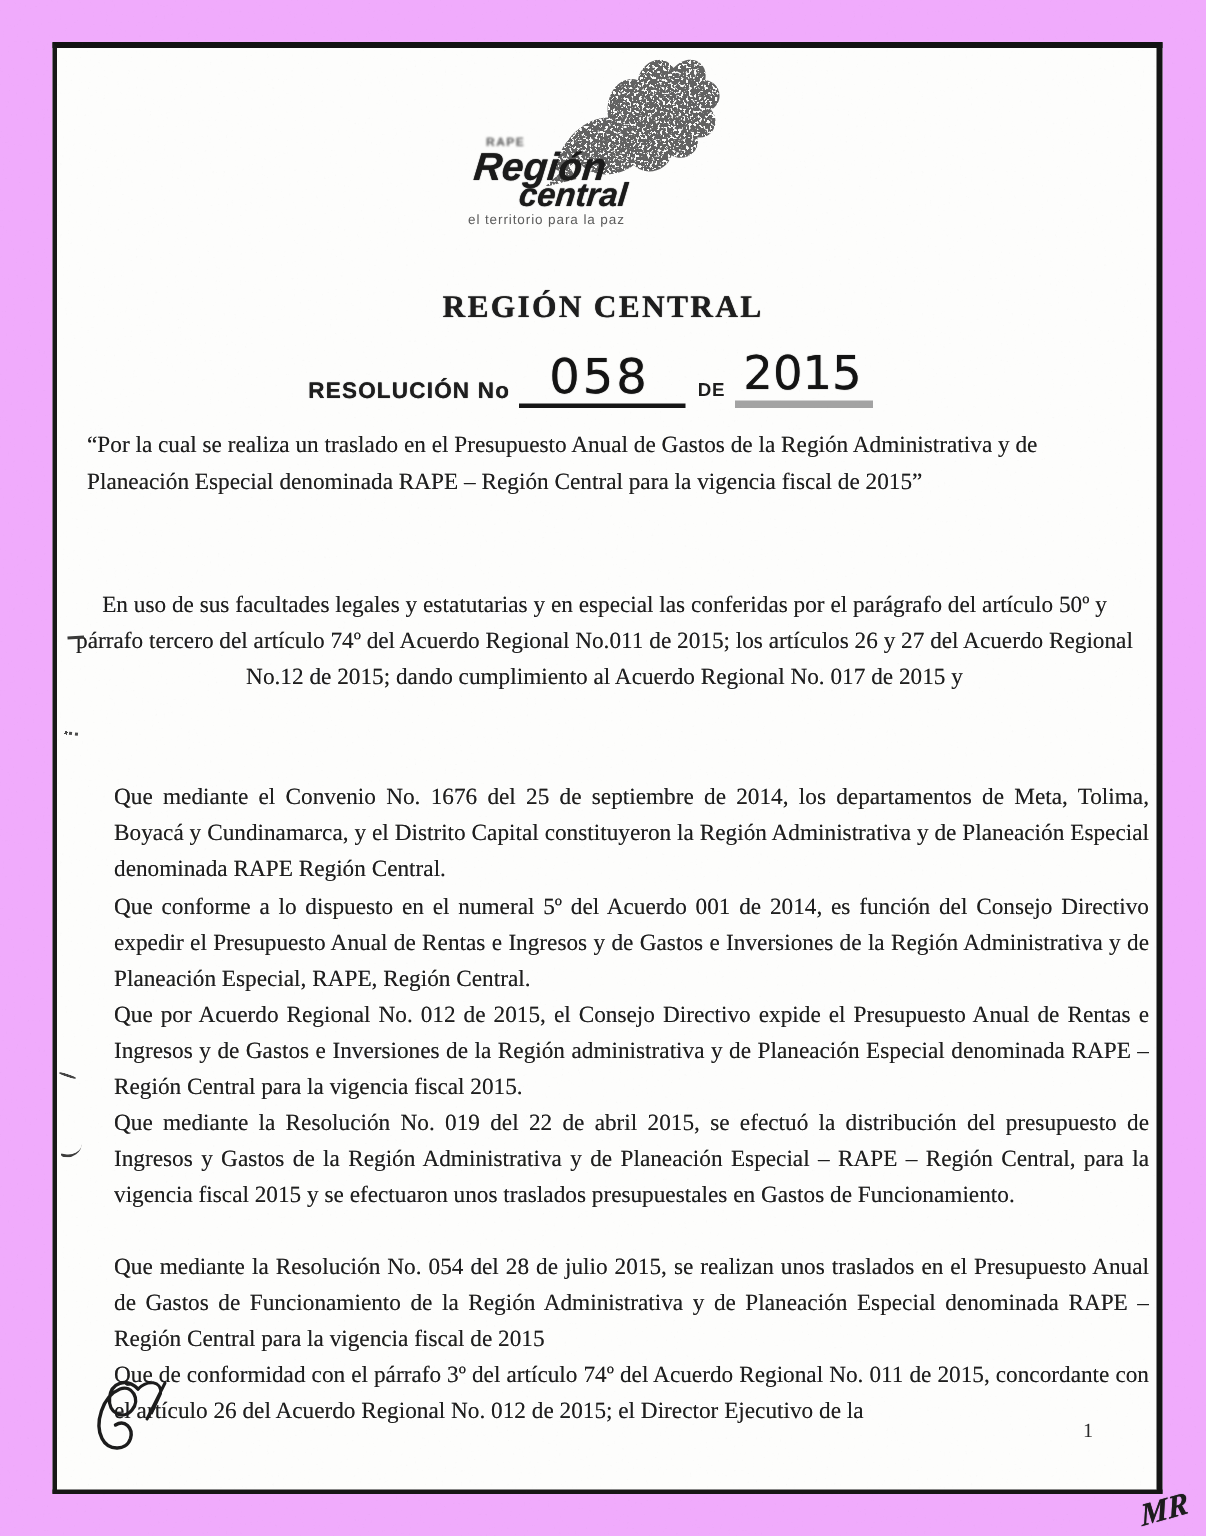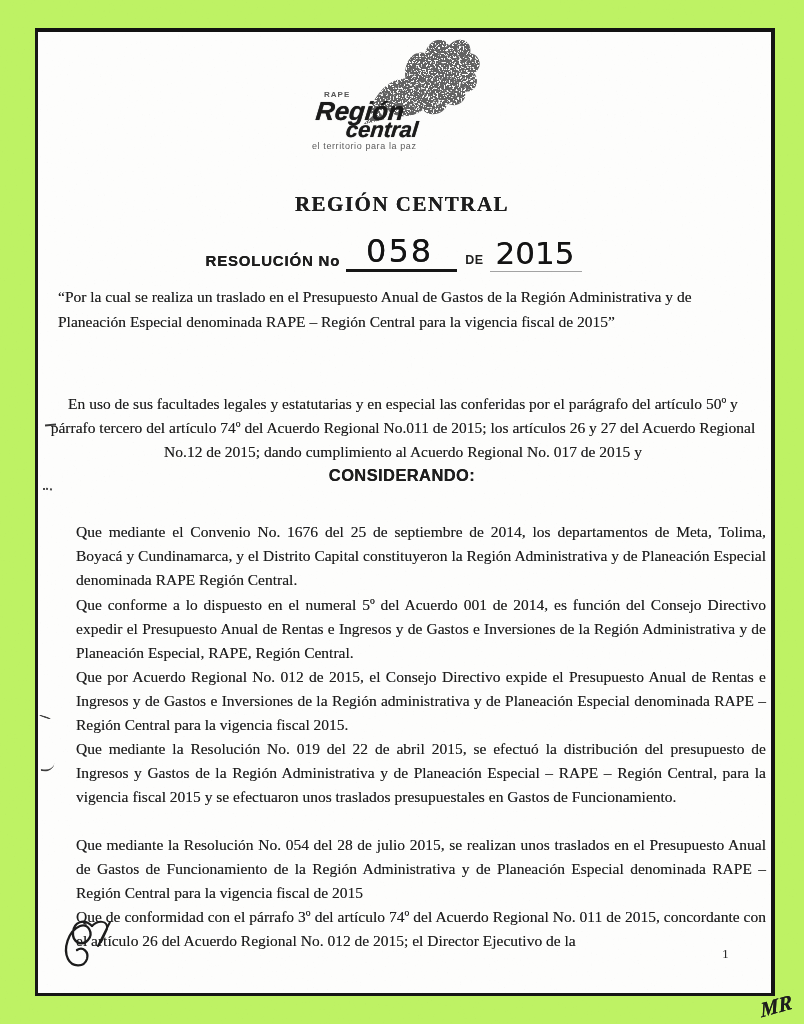--- a/index.html
+++ b/index.html
@@ -1,19 +1,19 @@
 <!DOCTYPE html>
 <html><head>
 <meta charset="utf-8">
 <style>
   html,body{margin:0;padding:0;background:#ffffff;}
   .canvas{
     position:relative;
     width:804px;height:1024px;
-    background:#bef264;
+    background:#f0abfc;
     overflow:hidden;
     font-family:"Liberation Serif", serif;
     color:#1e1e1e;
   }
   
   .frame{
     position:absolute;left:35px;top:28px;width:740px;height:968px;
     border-top:4px solid #121212;
     border-right:4px solid #141414;
     border-bottom:3px solid #161616;
@@ -78,21 +78,21 @@
     border-bottom:3px solid #161616;
     padding:0 24px 1px 20px;margin-left:2px;
     text-shadow:0 0 0.6px #222;
   }
   .res-de{
     font-family:"Liberation Sans",sans-serif;font-weight:bold;font-size:12.5px;
     margin:0 0 5px 4px;letter-spacing:0.5px;
   }
   .res-year{
     font-family:"DejaVu Sans",sans-serif;font-size:31px;line-height:34px;
-    color:#141414;border-bottom:1px solid #a3a3a3;
+    color:#141414;border-bottom:5px solid #a3a3a3;
     padding:0 8px 1px 6px;margin-left:2px;
     text-shadow:0 0 0.6px #222;
   }
 
   
   .subject{
     position:absolute;left:58px;top:284px;width:690px;text-align:left;
     font-size:15.5px;line-height:25px;text-shadow:0 0 0.4px rgba(20,20,20,.55);
   }
   .authority{
@@ -163,21 +163,20 @@
 
   <div class="resline">
     <span class="res-label">RESOLUCIÓN No</span>
     <span class="res-num">058</span>
     <span class="res-de">DE</span>
     <span class="res-year">2015</span>
   </div>
 
   <div class="subject">“Por la cual se realiza un traslado en el Presupuesto Anual de Gastos de la Región Administrativa y de Planeación Especial denominada RAPE – Región Central para la vigencia fiscal de 2015”</div>
   <div class="preamble">En uso de sus facultades legales y estatutarias y en especial las conferidas por el parágrafo del artículo 50º y párrafo tercero del artículo 74º del Acuerdo Regional No.011 de 2015; los artículos 26 y 27 del Acuerdo Regional No.12 de 2015; dando cumplimiento al Acuerdo Regional No. 017 de 2015 y</div>
-  <div class="considerando">CONSIDERANDO:</div>
 
   <p class="para p1">Que mediante el Convenio No. 1676 del 25 de septiembre de 2014, los departamentos de Meta, Tolima, Boyacá y Cundinamarca, y el Distrito Capital constituyeron la Región Administrativa y de Planeación Especial denominada RAPE Región Central.</p>
   <p class="para p2">Que conforme a lo dispuesto en el numeral 5º del Acuerdo 001 de 2014, es función del Consejo Directivo expedir el Presupuesto Anual de Rentas e Ingresos y de Gastos e Inversiones de la Región Administrativa y de Planeación Especial, RAPE, Región Central.</p>
   <p class="para p3">Que por Acuerdo Regional No. 012 de 2015, el Consejo Directivo expide el Presupuesto Anual de Rentas e Ingresos y de Gastos e Inversiones de la Región administrativa y de Planeación Especial denominada RAPE – Región Central para la vigencia fiscal 2015.</p>
   <p class="para p4">Que mediante la Resolución No. 019 del 22 de abril 2015, se efectuó la distribución del presupuesto de Ingresos y Gastos de la Región Administrativa y de Planeación Especial – RAPE – Región Central, para la vigencia fiscal 2015 y se efectuaron unos traslados presupuestales en Gastos de Funcionamiento.</p>
   <p class="para p5">Que mediante la Resolución No. 054 del 28 de julio 2015, se realizan unos traslados en el Presupuesto Anual de Gastos de Funcionamiento de la Región Administrativa y de Planeación Especial denominada RAPE – Región Central para la vigencia fiscal de 2015</p>
   <p class="para p6">Que de conformidad con el párrafo 3º del artículo 74º del Acuerdo Regional No. 011 de 2015, concordante con el artículo 26 del Acuerdo Regional No. 012 de 2015; el Director Ejecutivo de la</p>
 
   <svg class="squiggle" viewBox="0 0 64 58">
     <path d="M34,10 C26,2 16,6 15,16 C14,26 24,31 30,24 C36,17 30,7 22,10 C10,15 5,33 10,43 C14,51 26,52 29,43 C31,36 25,30 19,34" fill="none" stroke="#1c1c1c" stroke-width="2.3" stroke-linecap="round"></path>

